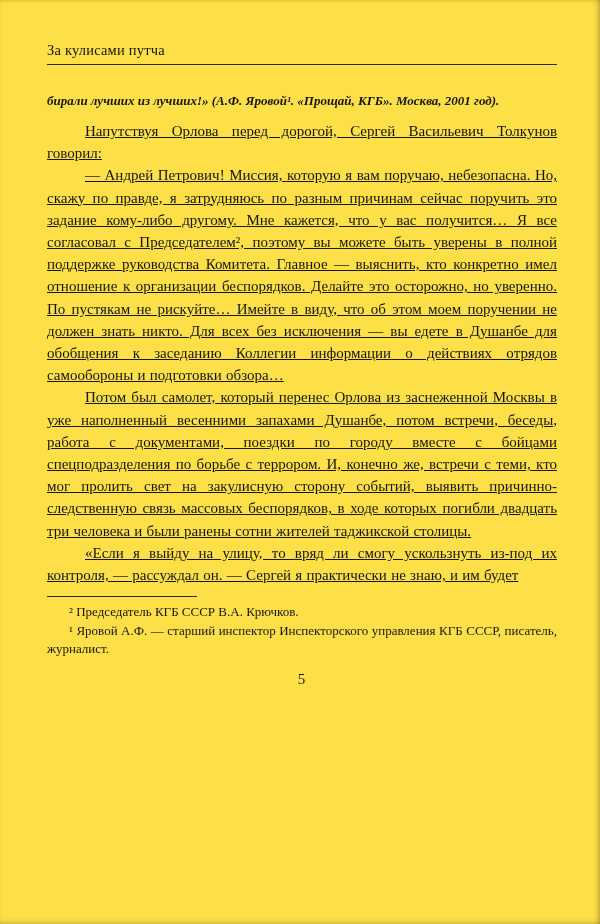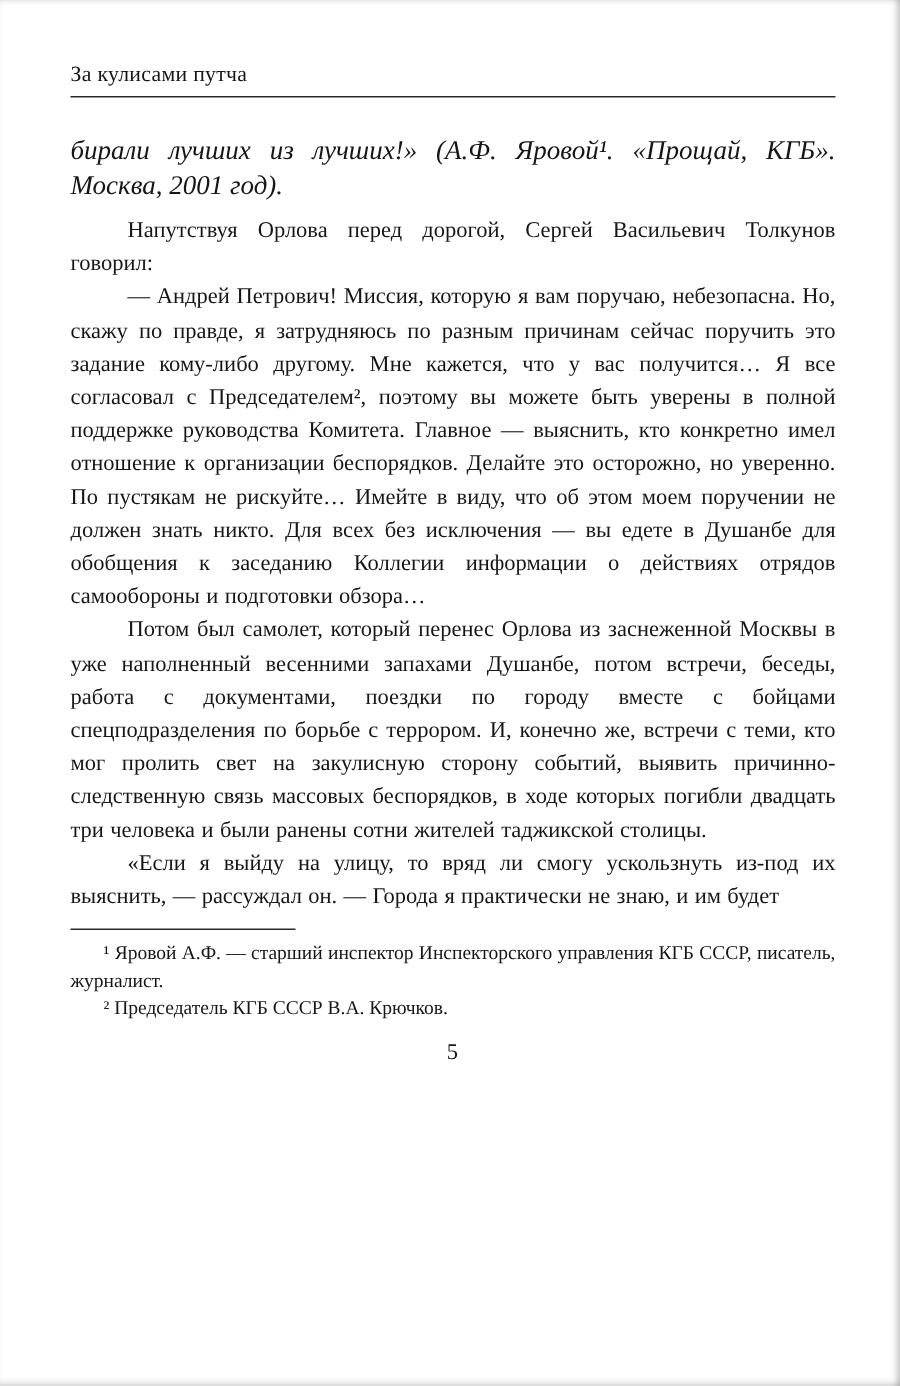--- a/index.html
+++ b/index.html
@@ -10,45 +10,46 @@
   body {
     width: 600px;
     height: 924px;
     font-family: "Liberation Serif", "DejaVu Serif", serif;
   }
   .page {
     position: relative;
     width: 600px;
     height: 924px;
     box-sizing: border-box;
-    background: #ffffff;
+    background: #fde047;
     color: #161616;
     padding: 42px 43px 0 47px;
     box-shadow: inset -4px 0 6px -3px rgba(0,0,0,0.30),
                 inset 0 -4px 6px -3px rgba(0,0,0,0.18),
                 inset 0 4px 5px -4px rgba(0,0,0,0.12);
     overflow: hidden;
   }
   .running-header {
     font-size: 14.5px;
     letter-spacing: 0.2px;
     padding-bottom: 5px;
     border-bottom: 1.5px solid #2a2a2a;
     margin-bottom: 24px;
   }
   .epigraph {
     margin: 0 0 8px 0;
-    font-weight: normal;
+    font-weight: bold;
     font-style: italic;
-    font-size: 18px;
+    font-size: 13px;
     line-height: 23px;
     text-align: justify;
   }
   .body-text {
     margin-top: 6px;
+    text-decoration: underline;
   }
   .para {
     margin: 0;
     font-size: 15px;
     line-height: 22.2px;
     text-align: justify;
     text-indent: 38px;
     word-spacing: 0.5px;
   }
   .footnotes {
@@ -81,24 +82,24 @@
   <div class="running-header">
     <span>За кулисами путча</span>
   </div>
 
   <p class="epigraph">бирали лучших из лучших!» (А.Ф. Яровой¹. «Прощай, КГБ». Москва, 2001 год).</p>
 
   <div class="body-text">
     <p class="para">Напутствуя Орлова перед дорогой, Сергей Васильевич Толкунов говорил:</p>
     <p class="para">— Андрей Петрович! Миссия, которую я вам поручаю, небезопасна. Но, скажу по правде, я затрудняюсь по разным причинам сейчас поручить это задание кому-либо другому. Мне кажется, что у вас получится… Я все согласовал с Председателем², поэтому вы можете быть уверены в полной поддержке руководства Комитета. Главное — выяснить, кто конкретно имел отношение к организации беспорядков. Делайте это осторожно, но уверенно. По пустякам не рискуйте… Имейте в виду, что об этом моем поручении не должен знать никто. Для всех без исключения — вы едете в Душанбе для обобщения к заседанию Коллегии информации о действиях отрядов самообороны и подготовки обзора…</p>
     <p class="para">Потом был самолет, который перенес Орлова из заснеженной Москвы в уже наполненный весенними запахами Душанбе, потом встречи, беседы, работа с документами, поездки по городу вместе с бойцами спецподразделения по борьбе с террором. И, конечно же, встречи с теми, кто мог пролить свет на закулисную сторону событий, выявить причинно-следственную связь массовых беспорядков, в ходе которых погибли двадцать три человека и были ранены сотни жителей таджикской столицы.</p>
-    <p class="para">«Если я выйду на улицу, то вряд ли смогу ускользнуть из-под их выяснить, — рассуждал он. — Города я практически не знаю, и им будет</p>
+    <p class="para">«Если я выйду на улицу, то вряд ли смогу ускользнуть из-под их контроля, — рассуждал он. — Сергей я практически не знаю, и им будет</p>
   </div>
 
   <div class="footnotes">
     <div class="footnote-rule"></div>
+    <p class="footnote">² Председатель КГБ СССР В.А. Крючков.</p>
     <p class="footnote">¹ Яровой А.Ф. — старший инспектор Инспекторского управления КГБ СССР, писатель, журналист.</p>
-    <p class="footnote">² Председатель КГБ СССР В.А. Крючков.</p>
   </div>
 
   <div class="page-number">5</div>
 
 </div>
 
 </body></html>

